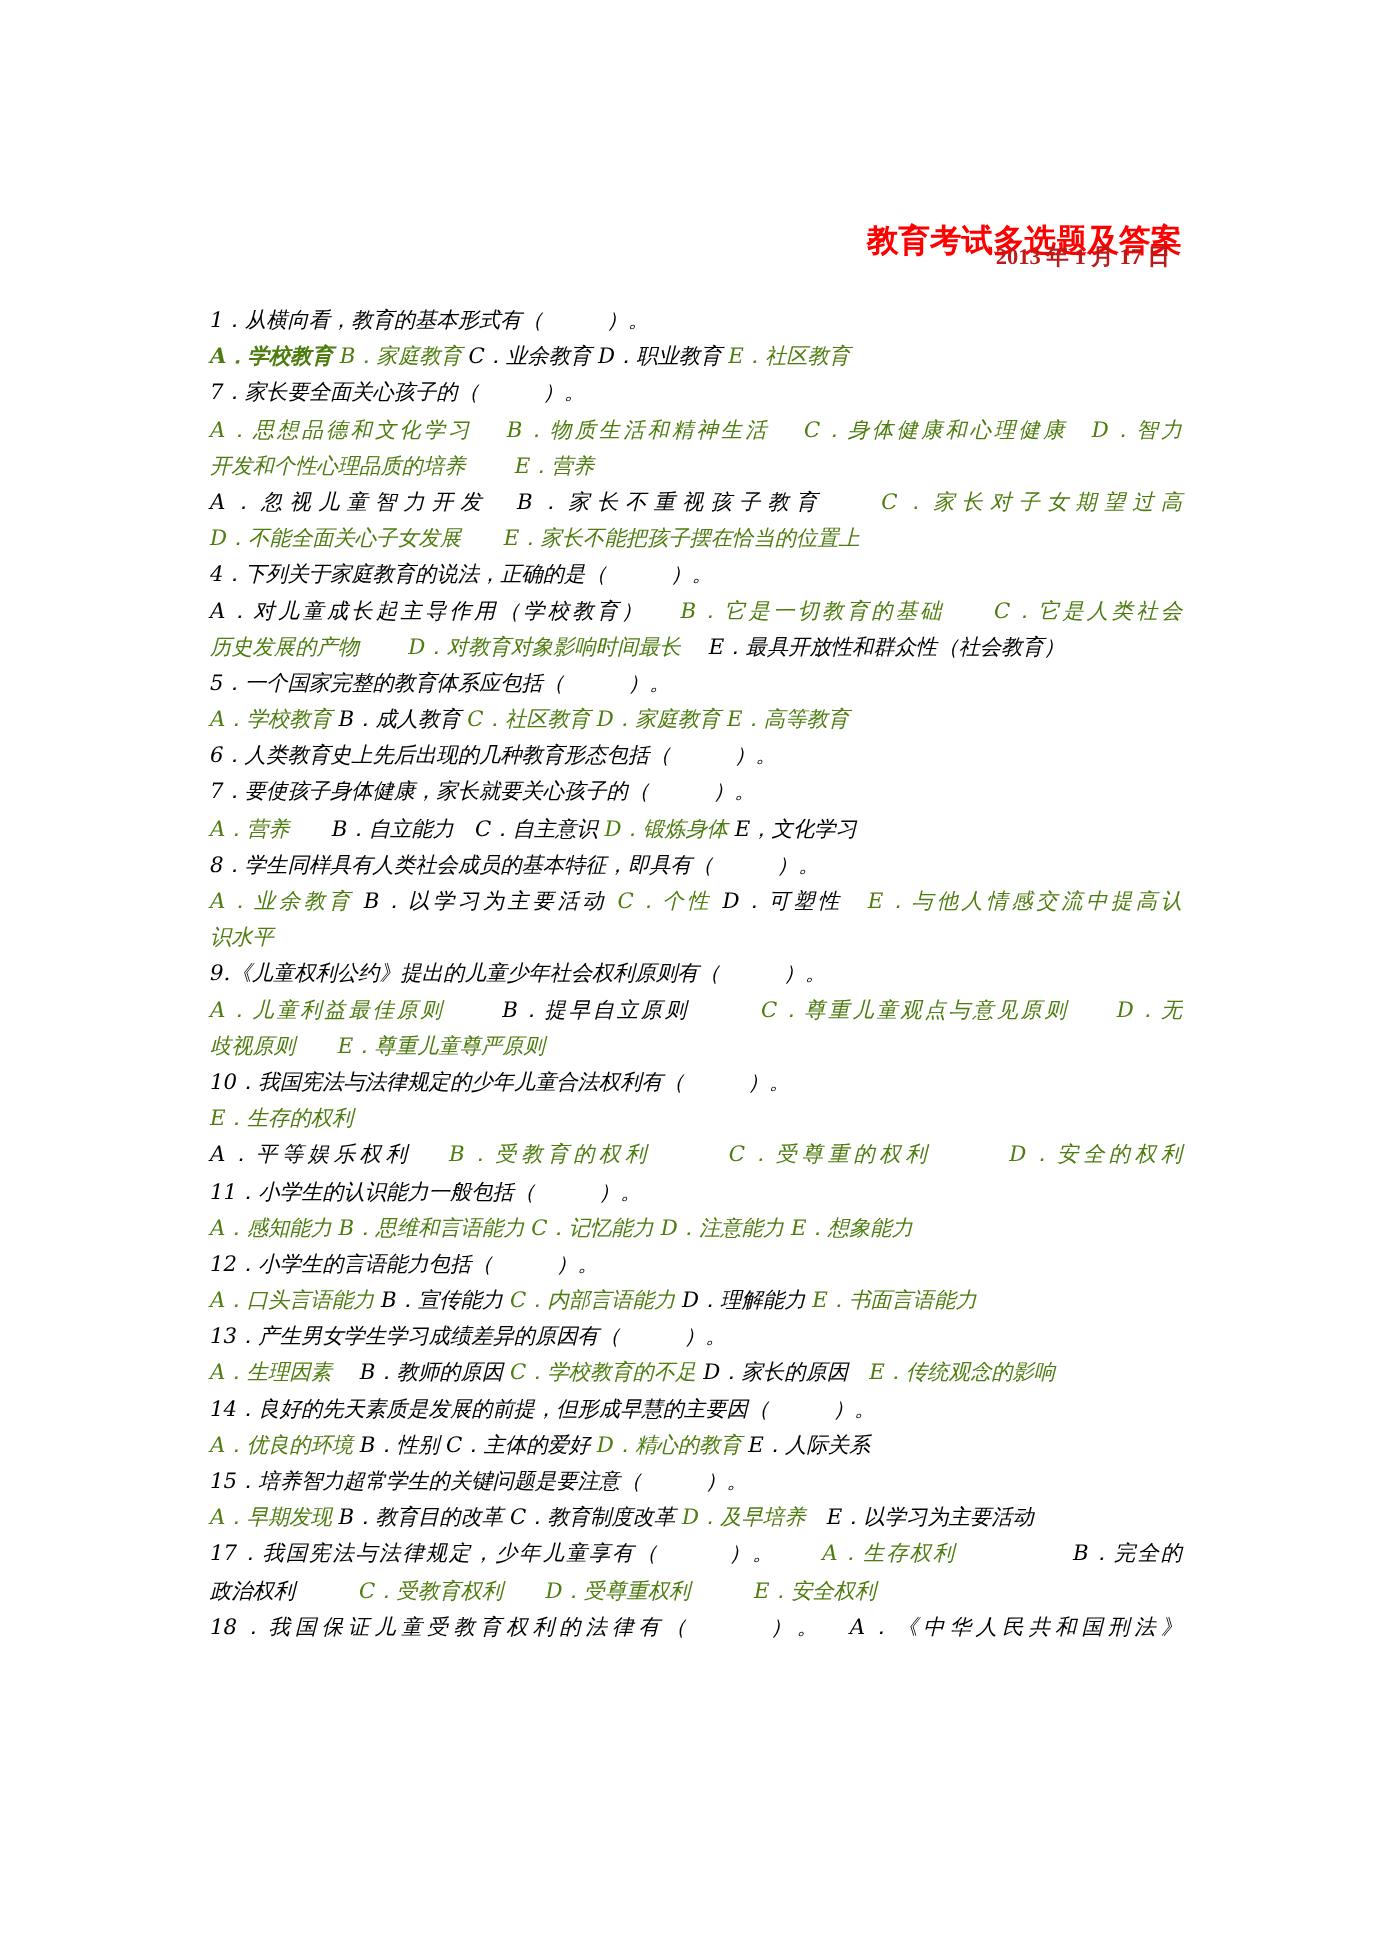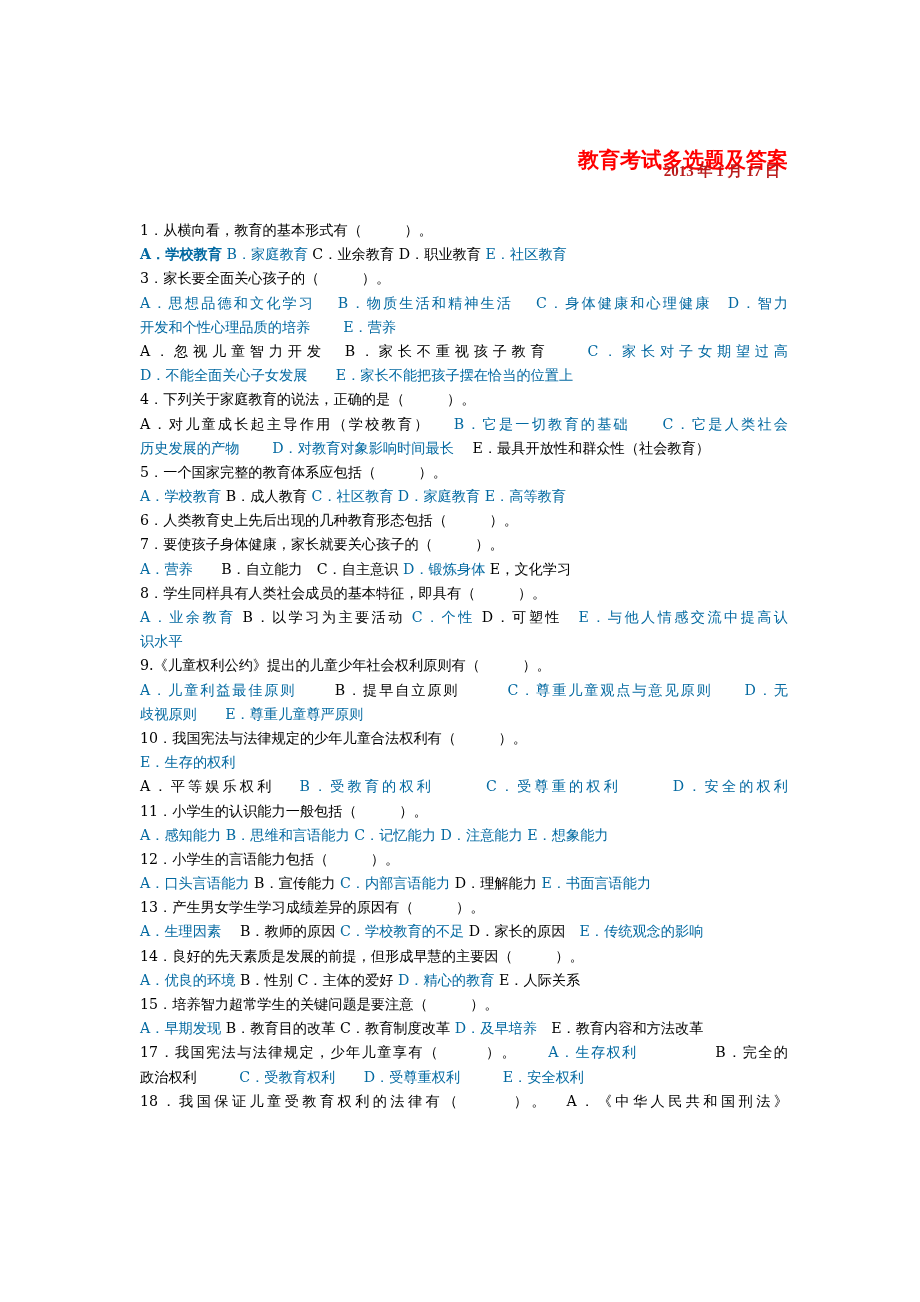--- a/index.html
+++ b/index.html
@@ -4,37 +4,37 @@
 <style>
   html,body{margin:0;padding:0;background:#ffffff;}
   body{width:920px;height:1302px;position:relative;overflow:hidden;
        font-family:"DejaVu Serif","Liberation Serif",serif;color:#000;}
   .page{position:absolute;left:140px;top:0;width:648px;}
   .title{position:absolute;left:0;width:648px;top:122px;text-align:right;
          color:#ff0000;font-weight:bold;font-size:21px;letter-spacing:0px;
          font-family:"DejaVu Sans","Liberation Sans",sans-serif;margin-top:24px;}
   .date{position:absolute;right:8px;top:162px;color:#b91c1c;font-weight:bold;
         font-size:15px;font-family:"Liberation Serif",serif;}
-  .body{position:absolute;left:0;top:218px;width:648px;font-size:14.2px;line-height:24.2px;}
+  .body{position:absolute;left:0;top:202px;width:648px;font-size:14.2px;line-height:24.2px;font-style:italic;}
   .line{white-space:nowrap;height:24.2px;overflow:visible;}
-  .red{color:#0369a1;}
+  .red{color:#4d7c0f;}
   .blk{color:#000;}
   .b{font-weight:bold;}
   .just{text-align:justify;text-align-last:justify;}
 </style>
 </head>
 <body>
 
 <div class="page">
   <div class="title">教育考试多选题及答案</div>
   <div class="date">2013 年 1 月 17 日</div>
   <div class="body" id="body">
       <div class="line"><span class="blk">1．从横向看，教育的基本形式有（　　　）。</span></div>
       <div class="line"><span class="red b">A．学校教育</span><span class="red"> B．家庭教育</span><span class="blk"> C．业余教育 D．职业教育</span><span class="red"> E．社区教育</span></div>
-      <div class="line"><span class="blk">3．家长要全面关心孩子的（　　　）。</span></div>
+      <div class="line"><span class="blk">7．家长要全面关心孩子的（　　　）。</span></div>
       <div class="line just"><span class="red">A．思想品德和文化学习　 B．物质生活和精神生活　 C．身体健康和心理健康　D．智力</span></div>
       <div class="line"><span class="red">开发和个性心理品质的培养　　  E．营养</span></div>
       <div class="line just"><span class="blk">A．忽视儿童智力开发　B．家长不重视孩子教育　　</span><span class="red">C．家长对子女期望过高</span></div>
       <div class="line"><span class="red">D．不能全面关心子女发展　　E．家长不能把孩子摆在恰当的位置上</span></div>
       <div class="line"><span class="blk">4．下列关于家庭教育的说法，正确的是（　　　）。</span></div>
       <div class="line just"><span class="blk">A．对儿童成长起主导作用（学校教育）　</span><span class="red"> B．它是一切教育的基础　　C．它是人类社会</span></div>
       <div class="line"><span class="red">历史发展的产物　　 D．对教育对象影响时间最长　</span><span class="blk"> E．最具开放性和群众性（社会教育）</span></div>
       <div class="line"><span class="blk">5．一个国家完整的教育体系应包括（　　　）。</span></div>
       <div class="line"><span class="red">A．学校教育</span><span class="blk"> B．成人教育</span><span class="red"> C．社区教育 D．家庭教育 E．高等教育</span></div>
       <div class="line"><span class="blk">6．人类教育史上先后出现的几种教育形态包括（　　　）。</span></div>
@@ -51,18 +51,18 @@
       <div class="line just"><span class="blk">A．平等娱乐权利　 </span><span class="red">B．受教育的权利　　　C．受尊重的权利　　　D．安全的权利</span></div>
       <div class="line"><span class="blk">11．小学生的认识能力一般包括（　　　）。</span></div>
       <div class="line"><span class="red">A．感知能力 B．思维和言语能力 C．记忆能力 D．注意能力 E．想象能力</span></div>
       <div class="line"><span class="blk">12．小学生的言语能力包括（　　　）。</span></div>
       <div class="line"><span class="red">A．口头言语能力</span><span class="blk"> B．宣传能力</span><span class="red"> C．内部言语能力</span><span class="blk"> D．理解能力</span><span class="red"> E．书面言语能力</span></div>
       <div class="line"><span class="blk">13．产生男女学生学习成绩差异的原因有（　　　）。</span></div>
       <div class="line"><span class="red">A．生理因素</span><span class="blk">　 B．教师的原因</span><span class="red"> C．学校教育的不足</span><span class="blk"> D．家长的原因　</span><span class="red">E．传统观念的影响</span></div>
       <div class="line"><span class="blk">14．良好的先天素质是发展的前提，但形成早慧的主要因（　　　）。</span></div>
       <div class="line"><span class="red">A．优良的环境</span><span class="blk"> B．性别 C．主体的爱好</span><span class="red"> D．精心的教育</span><span class="blk"> E．人际关系</span></div>
       <div class="line"><span class="blk">15．培养智力超常学生的关键问题是要注意（　　　）。</span></div>
-      <div class="line"><span class="red">A．早期发现</span><span class="blk"> B．教育目的改革 C．教育制度改革</span><span class="red"> D．及早培养</span><span class="blk">　E．教育内容和方法改革</span></div>
+      <div class="line"><span class="red">A．早期发现</span><span class="blk"> B．教育目的改革 C．教育制度改革</span><span class="red"> D．及早培养</span><span class="blk">　E．以学习为主要活动</span></div>
       <div class="line just"><span class="blk">17．我国宪法与法律规定，少年儿童享有（　　　）。　　</span><span class="red">A．生存权利</span><span class="blk">　　　　　B．完全的</span></div>
       <div class="line"><span class="blk">政治权利　　　</span><span class="red">C．受教育权利　　D．受尊重权利　　　E．安全权利</span></div>
       <div class="line just"><span class="blk">18．我国保证儿童受教育权利的法律有（　　　）。　A．《中华人民共和国刑法》</span></div>
     </div>
 </div>
 
 </body></html>

